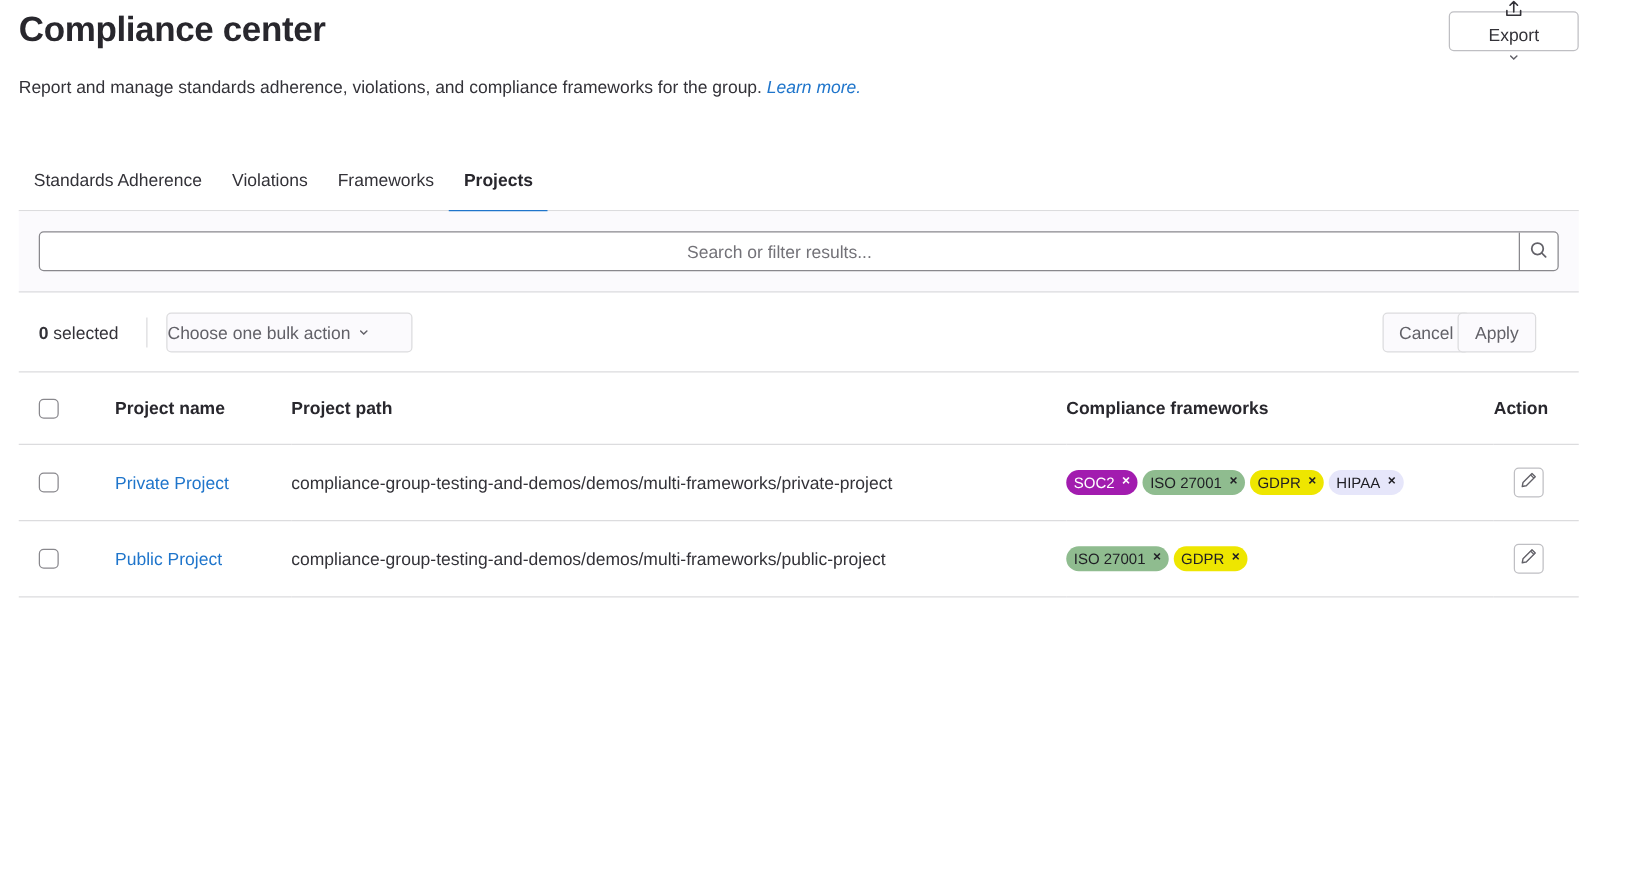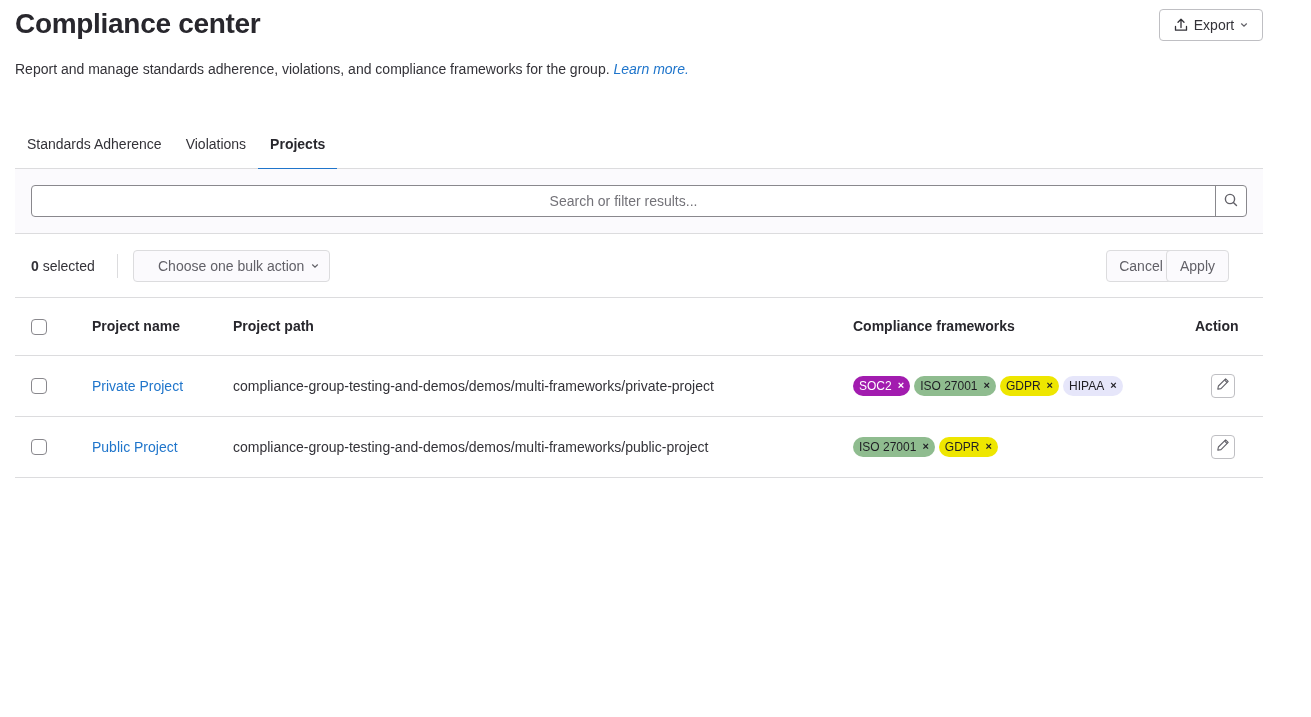--- a/index.html
+++ b/index.html
@@ -11,21 +11,21 @@
   }
   .page { position: absolute; left: 15px; top: 0; width: 1248px; }
   .title {
     position: absolute; left: 0; top: 8px; margin: 0;
     font-size: 28px; font-weight: 700; color: #28272d; letter-spacing: -0.3px;
   }
   .export-btn {
     position: absolute; left: 1144px; top: 9px; width: 104px; height: 32px;
     border: 1px solid #bfbfc3; border-radius: 4px; background: #fff;
     display: flex; align-items: center; justify-content: center; gap: 5px;
-    font-size: 14px; color: #333238; cursor: pointer;
+    font-size: 14px; color: #333238; cursor: pointer; flex-direction: column;
   }
   .export-btn svg { display: block; }
   .desc { position: absolute; left: 0; top: 61px; font-size: 14px; color: #333238; }
   .desc a { color: #1f75cb; text-decoration: none; font-style: italic; }
 
   .tabs {
     position: absolute; left: 0; top: 124px; width: 1248px; height: 45px;
     border-bottom: 1px solid #dcdcde; display: flex;
   }
   .tab {
@@ -61,21 +61,21 @@
   .bulk-bar {
     position: absolute; left: 0; top: 234px; width: 1248px; height: 64px;
     border-bottom: 1px solid #dcdcde;
   }
   .selected-count { position: absolute; left: 16px; top: 24px; font-size: 14px; color: #333238; }
   .selected-count b { font-weight: 700; }
   .vsep { position: absolute; left: 102px; top: 20px; width: 1px; height: 24px; background: #dcdcde; }
   .bulk-select {
     position: absolute; left: 118px; top: 16px; width: 197px; height: 32px;
     border: 1px solid #dcdcde; border-radius: 4px; background: #fbfafd;
-    display: flex; align-items: center; padding-left: 24px; gap: 6px;
+    display: flex; align-items: center; padding-left: 0; gap: 6px;
     color: #626168; font-size: 14px; cursor: pointer;
   }
   .btn-light {
     position: absolute; top: 16px; height: 32px; border: 1px solid #dcdcde;
     border-radius: 4px; background: #fbfafd; color: #626168; font-size: 14px;
     display: flex; align-items: center; justify-content: center; cursor: pointer;
   }
   .cancel-btn { left: 1091px; width: 70px; }
   .apply-btn { left: 1131px; width: 63px; margin-left: 20px; }
 
@@ -135,20 +135,21 @@
   </div>
 
   <div class="desc">
     <span>Report and manage standards adherence, violations, and compliance frameworks for the group.</span>
     <a>Learn more.</a>
   </div>
 
   <div class="tabs">
     <div class="tab">Standards Adherence</div>
     <div class="tab">Violations</div>
+    <div class="tab">Frameworks</div>
     <div class="tab active">Projects</div>
   </div>
 
   <div class="filter-bar">
     <div class="search-wrap">
       <input class="search-input" type="text" placeholder="Search or filter results..." style="">
       <div class="search-btn">
         <span>
           <svg width="16" height="16" viewBox="0 0 16 16" fill="none" stroke="#626168" stroke-width="1.4" stroke-linecap="round">
             <circle cx="7" cy="7" r="4.6"></circle>

